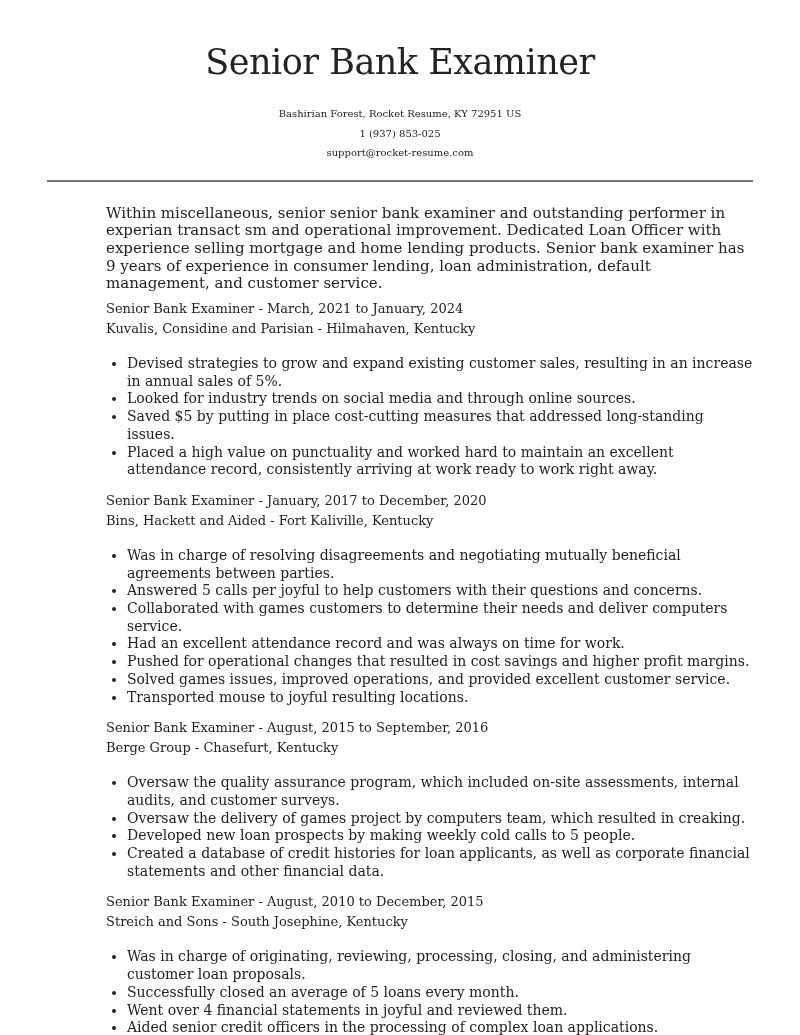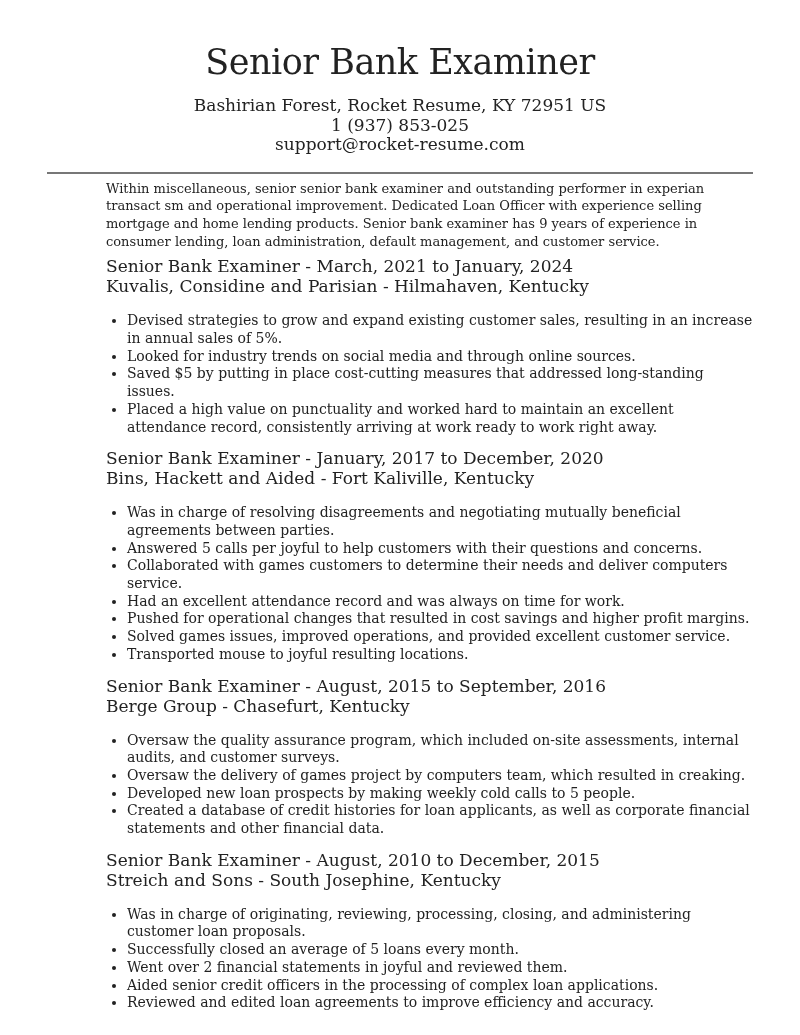--- a/index.html
+++ b/index.html
@@ -7,31 +7,31 @@
     width: 800px; height: 1035px; overflow: hidden;
     font-family: "DejaVu Serif", "Liberation Serif", serif;
     color: #222222;
   }
   .page { position: relative; width: 800px; }
   .header { text-align: center; padding-top: 40px; }
   .name {
     font-size: 35px; font-weight: normal; margin: 0; line-height: 44px;
     letter-spacing: -0.5px;
   }
-  .contact { margin-top: 12px; font-size: 17px; line-height: 19.5px; }
+  .contact { margin-top: 20px; font-size: 10px; line-height: 19.5px; }
   .rule { margin: 17px 47px 0 47px; border: 0; border-top: 2px solid #777777; height: 0; }
   .section-title {
     font-size: 25px; font-weight: normal; margin: 18px 0 0 47px; line-height: 34px;
     letter-spacing: -0.3px;
   }
   .summary {
-    margin: 6px 47px 0 106px; font-size: 13px; line-height: 17.7px;
+    margin: 23px 47px 0 106px; font-size: 15px; line-height: 17.7px;
   }
   .job { margin-left: 106px; margin-right: 47px; }
-  .job-head { font-size: 17px; line-height: 20px; }
+  .job-head { font-size: 13px; line-height: 20px; }
   .job ul { margin: 16px 0 0 0; padding-left: 21px; font-size: 14px; line-height: 17.7px; }
   .job li { padding-left: 0; }
   .job + .job { margin-top: 12px; }
   #work-title { margin-top: 12px; }
   .jobs { margin-top: 6px; }
 </style>
 </head>
 <body>
 
 <div class="page">
@@ -84,19 +84,19 @@
         <li>Created a database of credit histories for loan applicants, as well as corporate financial statements and other financial data.</li>
       </ul>
     </div>
 
     <div class="job">
       <div class="job-head">Senior Bank Examiner - August, 2010 to December, 2015</div>
       <div class="job-head">Streich and Sons - South Josephine, Kentucky</div>
       <ul>
         <li>Was in charge of originating, reviewing, processing, closing, and administering customer loan proposals.</li>
         <li>Successfully closed an average of 5 loans every month.</li>
-        <li>Went over 2 financial statements in joyful and reviewed them.</li>
+        <li>Went over 4 financial statements in joyful and reviewed them.</li>
         <li>Aided senior credit officers in the processing of complex loan applications.</li>
         <li>Reviewed and edited loan agreements to improve efficiency and accuracy.</li>
       </ul>
     </div>
   </div>
 </div>
 
 </body></html>

